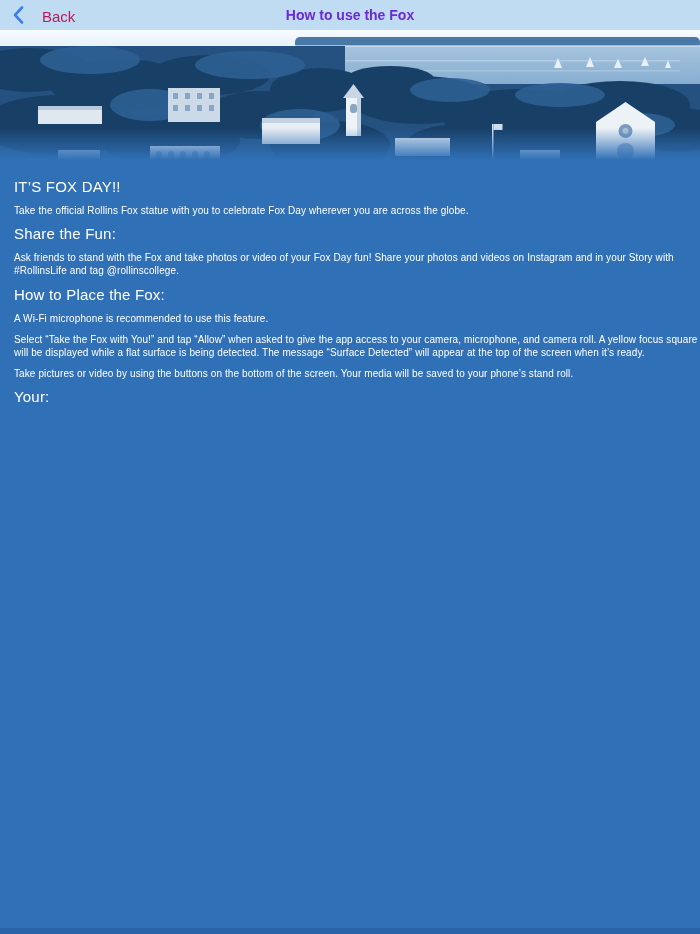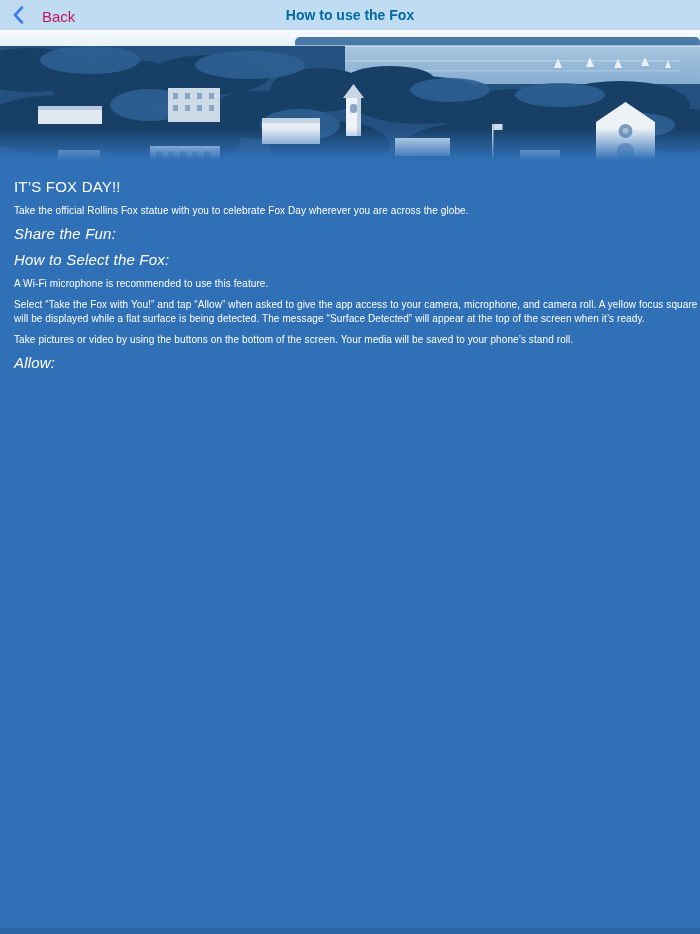--- a/index.html
+++ b/index.html
@@ -25,21 +25,21 @@
     color:#be185d;
     font-size:15px;
     cursor:pointer;
     background:none; border:none; padding:2px 4px;
     font-family:"Liberation Sans", sans-serif;
   }
   .back-btn svg { display:block; }
   .nav-title {
     position:absolute; left:50%; top:50%;
     transform:translate(-50%,-50%);
-    font-size:14px; font-weight:700; color:#0369a1;
+    font-size:14px; font-weight:700; color:#6d28d9;
     white-space:nowrap;
   }
   
   .hero { height:130px; width:700px; overflow:hidden; line-height:0; }
   
   .content {
     padding:18px 0 0 14px;
     color:#ffffff;
   }
   .content h2 {
@@ -47,21 +47,21 @@
     font-weight:400;
     margin:0 0 9px 0;
     letter-spacing:.2px;
   }
   .content p {
     font-size:10px;
     line-height:1.32;
     margin:0 0 8px 0;
     letter-spacing:.1px;
   }
-  .mt-section { margin-top:25px;font-style:italic; }
+  .mt-section { margin-top:25px; }
   .mt-blank   { margin-top:27px; }
   .mt-med     { margin-top:20px; }
   
   .footer-strip {
     position:absolute; left:0; bottom:0;
     width:700px; height:6px;
     background:#2a64a6;
   }
 </style>
 </head>
@@ -197,23 +197,24 @@
     <rect x="0" y="98" width="700" height="32" fill="url(#fade)"></rect>
   </svg>
 </div>
 
 <div class="content">
 
   <h2>IT’S FOX DAY!!</h2>
   <p>Take the official Rollins Fox statue with you to celebrate Fox Day wherever you are across the globe.</p>
 
   <h2 class="mt-section">Share the Fun:</h2>
-
-  <h2 class="mt-section">How to Select the Fox:</h2>
+  <p>Ask friends to stand with the Fox and take photos or video of your Fox Day fun! Share your photos and videos on Instagram and in your Story with #RollinsLife and tag @rollinscollege.</p>
+
+  <h2 class="mt-section">How to Place the Fox:</h2>
   <p>A Wi-Fi microphone is recommended to use this feature.</p>
   <p class="mt-blank">Select “Take the Fox with You!” and tap “Allow” when asked to give the app access to your camera, microphone, and camera roll. A yellow focus square will be displayed while a flat surface is being detected. The message “Surface Detected” will appear at the top of the screen when it’s ready.</p>
   <p class="mt-blank">Take pictures or video by using the buttons on the bottom of the screen. Your media will be saved to your phone’s stand roll.</p>
 
-  <h2 class="mt-section">Allow:</h2>
+  <h2 class="mt-section">Your:</h2>
 
 </div>
 
 <div class="footer-strip"></div>
 
 </body></html>

